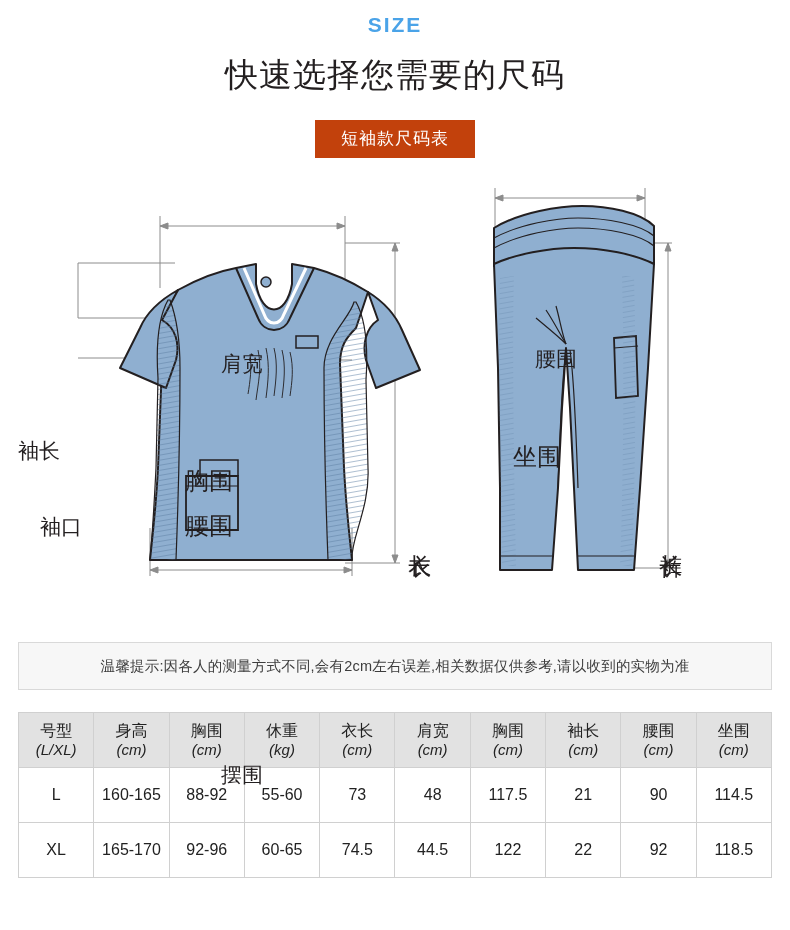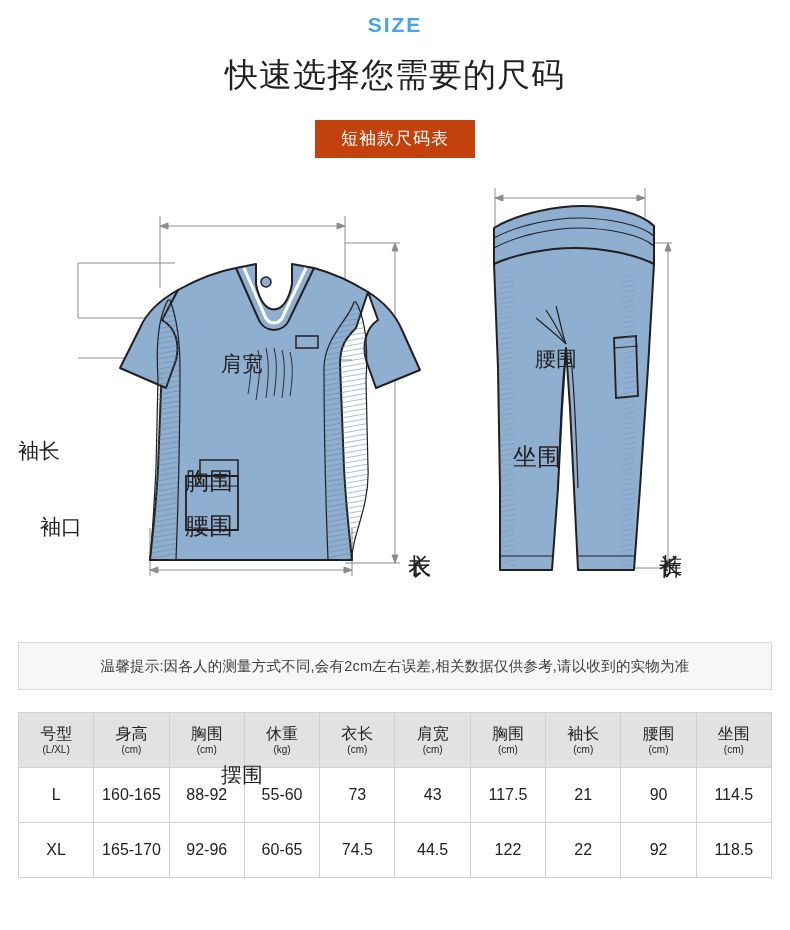--- a/index.html
+++ b/index.html
@@ -101,21 +101,22 @@
     height: 52px;
     font-weight: normal;
   }
   table.size-table thead th {
     background: #e2e2e2;
     line-height: 1.25;
     font-size: 16px;
   }
   table.size-table thead th span.unit {
     display: block;
-    font-size: 10px;
+    font-size: 15px;
+    font-style: italic;
   }
   table.size-table tbody td {
     background: #ffffff;
   }
 </style>
 </head>
 <body>
 
 <div class="page">
 
@@ -312,21 +313,21 @@
         </th>
       </tr>
     </thead>
     <tbody>
       <tr>
         <td>L</td>
         <td>160-165</td>
         <td>88-92</td>
         <td>55-60</td>
         <td>73</td>
-        <td>43</td>
+        <td>48</td>
         <td>117.5</td>
         <td>21</td>
         <td>90</td>
         <td>114.5</td>
       </tr>
       <tr>
         <td>XL</td>
         <td>165-170</td>
         <td>92-96</td>
         <td>60-65</td>

